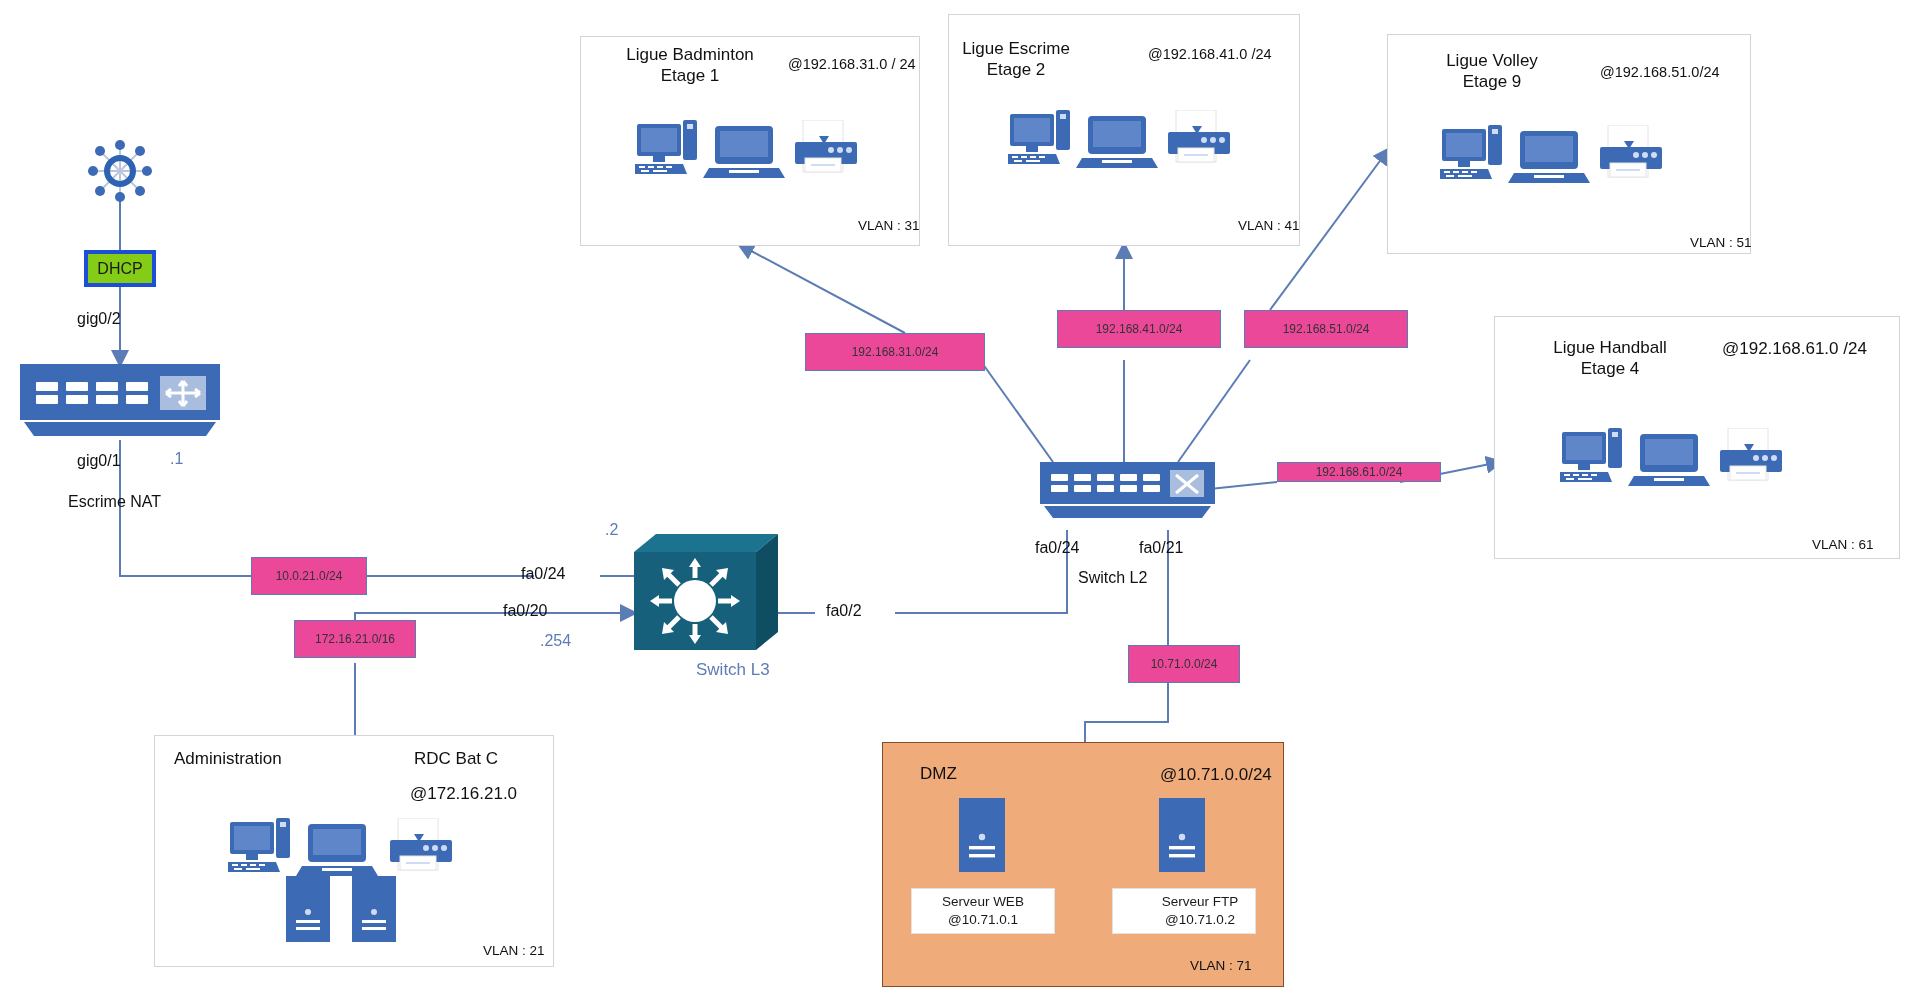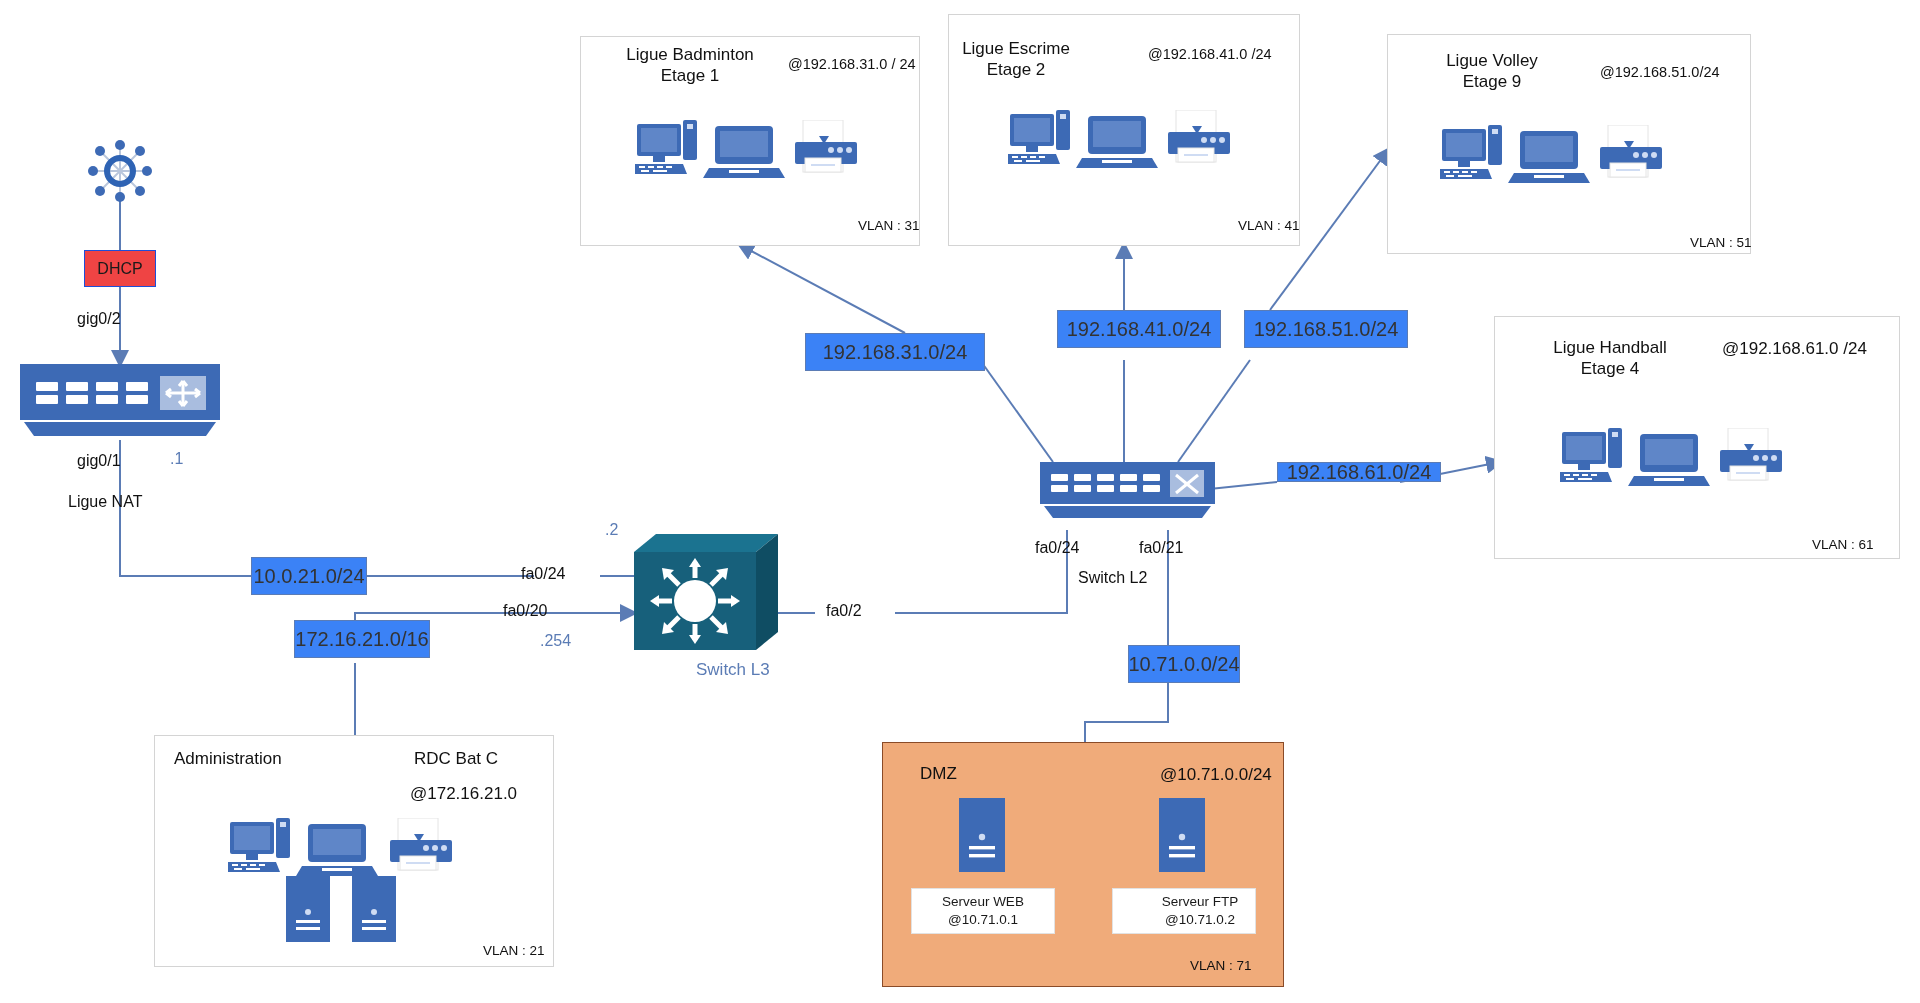--- a/index.html
+++ b/index.html
@@ -10,24 +10,24 @@
 
   
   .zone{position:absolute;background:#ffffff;border:1px solid #d4d4d4;box-sizing:border-box;}
   .zone.dmz{background:#f0ab7a;border:1px solid #8a4b28;}
   .zone-title{position:absolute;font-size:17px;color:#111;line-height:1.25;text-align:center;white-space:nowrap;}
   .zone-ip{position:absolute;font-size:14.5px;color:#111;white-space:nowrap;}
   .zone-ip.big{font-size:17px;}
   .zone-vlan{position:absolute;font-size:13.5px;color:#111;white-space:nowrap;}
 
   
-  .chip{position:absolute;background:#3b82f6;border:1px solid #5b7cb5;
-        font-size:20px;color:#333;display:flex;align-items:center;justify-content:center;
+  .chip{position:absolute;background:#ec4899;border:1px solid #5b7cb5;
+        font-size:12px;color:#333;display:flex;align-items:center;justify-content:center;
         box-sizing:border-box;white-space:nowrap;}
-  .chip.dhcp{background:#ef4444;border:1px solid #1d4ed8;font-size:16px;color:#1a1a1a;}
+  .chip.dhcp{background:#84cc16;border:4px solid #1d4ed8;font-size:16px;color:#1a1a1a;}
 
   
   .tlabel{position:absolute;font-size:16px;color:#111;white-space:nowrap;}
   .tlabel.blue{color:#5b7cb5;}
   .tlabel.dev{font-size:17px;color:#5b7cb5;}
   .tlabel.blk{color:#111;}
 
   
   .plate{position:absolute;background:#ffffff;border:1px solid #e2e2e2;
          font-size:13.5px;color:#1a1a1a;text-align:center;line-height:1.35;
@@ -132,21 +132,21 @@
         <path d="M146,29 L180,29"></path>
           <path d="M146,29 l5,-4 M146,29 l5,4"></path>
         <path d="M180,29 l-5,-4 M180,29 l-5,4"></path>
       </g>
     </svg>
   </div>
 
   <div class="tlabel" style="left:77px;top:310px;">gig0/2</div>
   <div class="tlabel" style="left:77px;top:452px;">gig0/1</div>
   <div class="tlabel blue" style="left:170px;top:450px;">.1</div>
-  <div class="tlabel blk" style="left:68px;top:493px;">Ligue NAT</div>
+  <div class="tlabel blk" style="left:68px;top:493px;">Escrime NAT</div>
 
   <div class="ico" style="left:634px;top:534px;width:144px;height:118px;">
     <svg width="144" height="118" viewBox="0 0 144 118" xmlns="http://www.w3.org/2000/svg">
       <path d="M0,18 L122,18 L122,116 L0,116 Z" fill="#17607b"></path>
       <path d="M0,18 L22,0 L144,0 L122,18 Z" fill="#1b7390"></path>
       <path d="M122,18 L144,0 L144,98 L122,116 Z" fill="#0f4d63"></path>
       <circle cx="61" cy="67" r="21" fill="#ffffff"></circle>
       <g stroke="#ffffff" stroke-width="5" fill="none">
         <path d="M61,44 L61,28"></path>
           <path d="M61,90 L61,106"></path>
@@ -197,21 +197,21 @@
         <path d="M136,13 L158,31"></path>
           <path d="M158,13 L136,31"></path>
       </g>
     </svg>
   </div>
   <div class="tlabel" style="left:1035px;top:539px;">fa0/24</div>
   <div class="tlabel" style="left:1139px;top:539px;">fa0/21</div>
   <div class="tlabel blk" style="left:1078px;top:569px;">Switch L2</div>
 
   <div class="chip" style="left:251px;top:557px;width:116px;height:38px;">10.0.21.0/24</div>
-  <div class="chip" style="left:294px;top:620px;width:136px;height:38px;">172.16.21.0/16</div>
+  <div class="chip" style="left:294px;top:620px;width:122px;height:38px;">172.16.21.0/16</div>
   <div class="chip" style="left:805px;top:333px;width:180px;height:38px;">192.168.31.0/24</div>
   <div class="chip" style="left:1057px;top:310px;width:164px;height:38px;">192.168.41.0/24</div>
   <div class="chip" style="left:1244px;top:310px;width:164px;height:38px;">192.168.51.0/24</div>
   <div class="chip" style="left:1277px;top:462px;width:164px;height:20px;">192.168.61.0/24</div>
   <div class="chip" style="left:1128px;top:645px;width:112px;height:38px;">10.71.0.0/24</div>
 
   <div class="zone" style="left:580px;top:36px;width:340px;height:210px;"></div>
   <div class="zone-title" style="left:600px;top:44px;width:180px;">
     <span>Ligue Badminton</span><br>
     <span>Etage 1</span>

